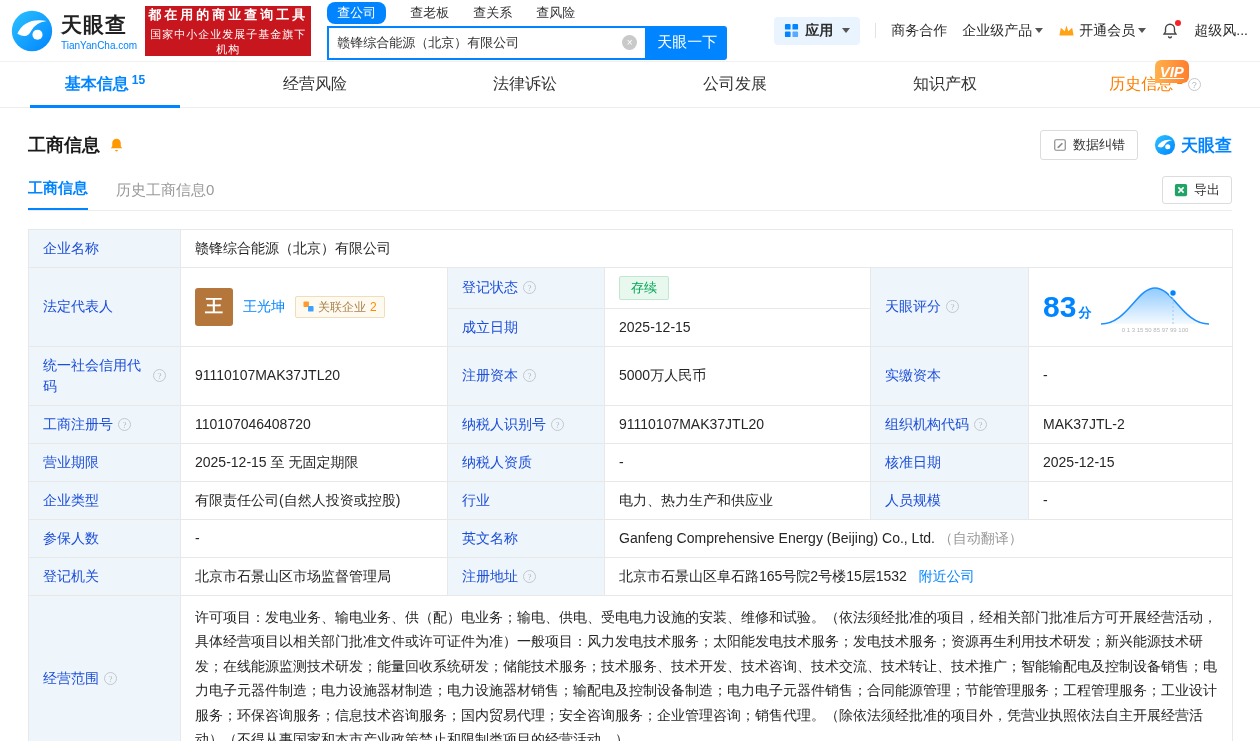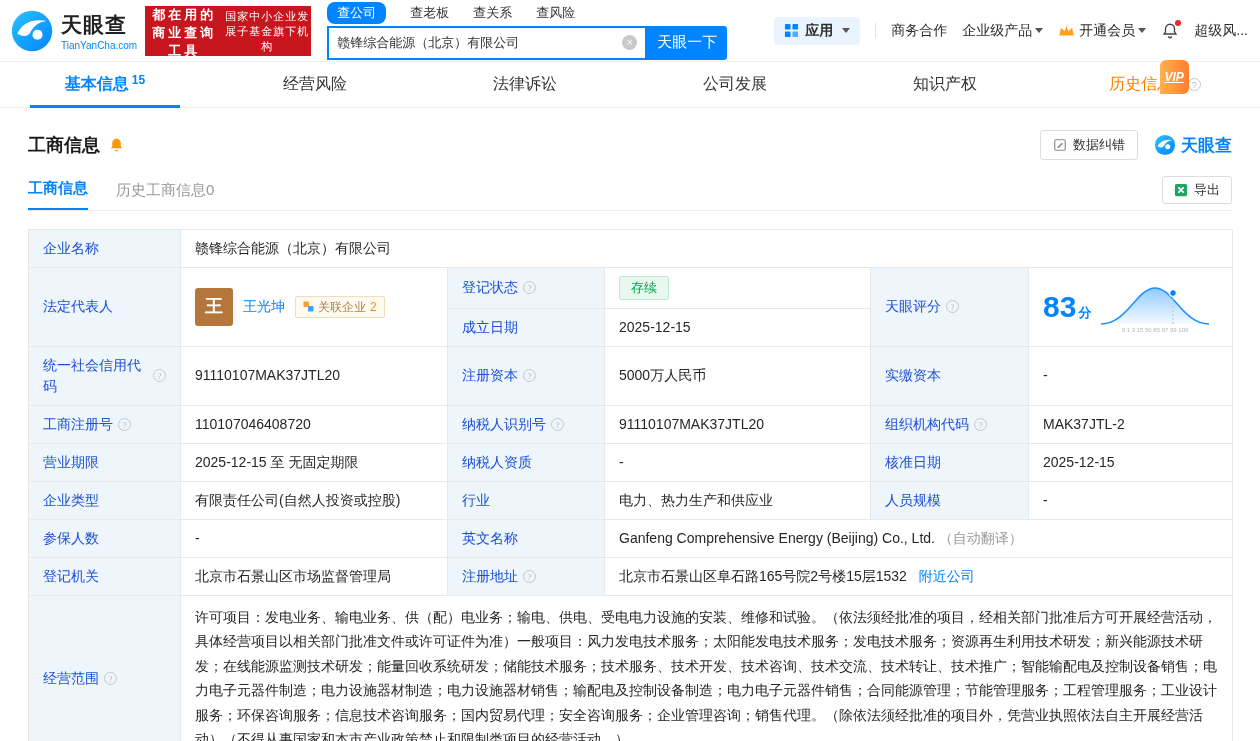--- a/index.html
+++ b/index.html
@@ -8,21 +8,21 @@
   .page { width:1260px; height:741px; position:relative; background:#fff; }
 
   
   .topbar { height:62px; display:flex; align-items:center; padding:0 12px 0 10px;
     border-bottom:1px solid #f0f0f0; }
   .logo { display:flex; align-items:center; gap:7px; cursor:pointer; }
   .logo-icon { width:44px; height:44px; }
   .brand-name { font-size:21px; font-weight:800; color:#222; letter-spacing:1px; }
   .brand-domain { font-size:10px; color:#0084ff; margin-top:1px; }
   .slogan { margin-left:8px; width:166px; height:50px; background:#c8161e; color:#fff;
-    display:flex; flex-direction:row; justify-content:flex-start; text-align:center; }
+    display:flex; flex-direction:column; justify-content:flex-start; text-align:center; }
   .slogan1 { font-size:13px; font-weight:700; letter-spacing:3px; }
   .slogan2 { font-size:11px; letter-spacing:1px; margin-top:3px; }
 
   .search-area { margin-left:16px; display:flex; flex-direction:column; }
   .search-tabs { display:flex; align-items:center; gap:24px; font-size:13px; height:22px; }
   .stab { color:#333; cursor:pointer; }
   .stab.active { background:#0084ff; color:#fff; padding:2px 10px; border-radius:8px; }
   .search-row { display:flex; margin-top:2px; }
   .search-input-wrap { width:320px; height:34px; border:2px solid #0084ff; background:#fff;
     display:flex; align-items:center; padding:0 8px; }
@@ -47,21 +47,21 @@
   .navtabs { height:46px; display:flex; border-bottom:1px solid #ededed; background:#fff; }
   .tab { flex:1; display:flex; align-items:center; justify-content:center; font-size:16px;
     color:#333; cursor:pointer; position:relative; }
   .tab .cnt { font-size:12px; position:relative; top:-5px; margin-left:3px; }
   .tab.active { color:#0084ff; font-weight:700; }
   .tab.active::after { content:""; position:absolute; bottom:-1px; left:50%; transform:translateX(-50%);
     width:150px; height:3px; background:#0084ff; }
   .tab.history { color:#ff7e00; }
   .tab-label-wrap { position:relative; display:flex; align-items:center; }
   .vip-badge { position:absolute; top:-14px; right:-6px; background:linear-gradient(90deg,#ffb14d,#ff7e2e);
-    color:#fff; font-size:12px; font-weight:700; padding:10px 5px; border-radius:6px 6px 6px 0; font-style:italic;text-decoration:underline; }
+    color:#fff; font-size:15px; font-weight:700; padding:3px 5px; border-radius:6px 6px 6px 0; font-style:italic;text-decoration:underline; }
 
   .help { display:inline-block; width:13px; height:13px; border-radius:50%; border:1px solid #c4c8ce;
     color:#b6bac0; font-size:9px; line-height:12px; text-align:center; margin-left:5px;
     vertical-align:2px; cursor:pointer; flex:0 0 auto; }
   .help::after { content:"?"; }
 
   
   .content { padding:0 28px; }
   .section-head { margin-top:22px; display:flex; align-items:center; }
   .section-title { font-size:18px; font-weight:700; color:#1a1a1a; }

